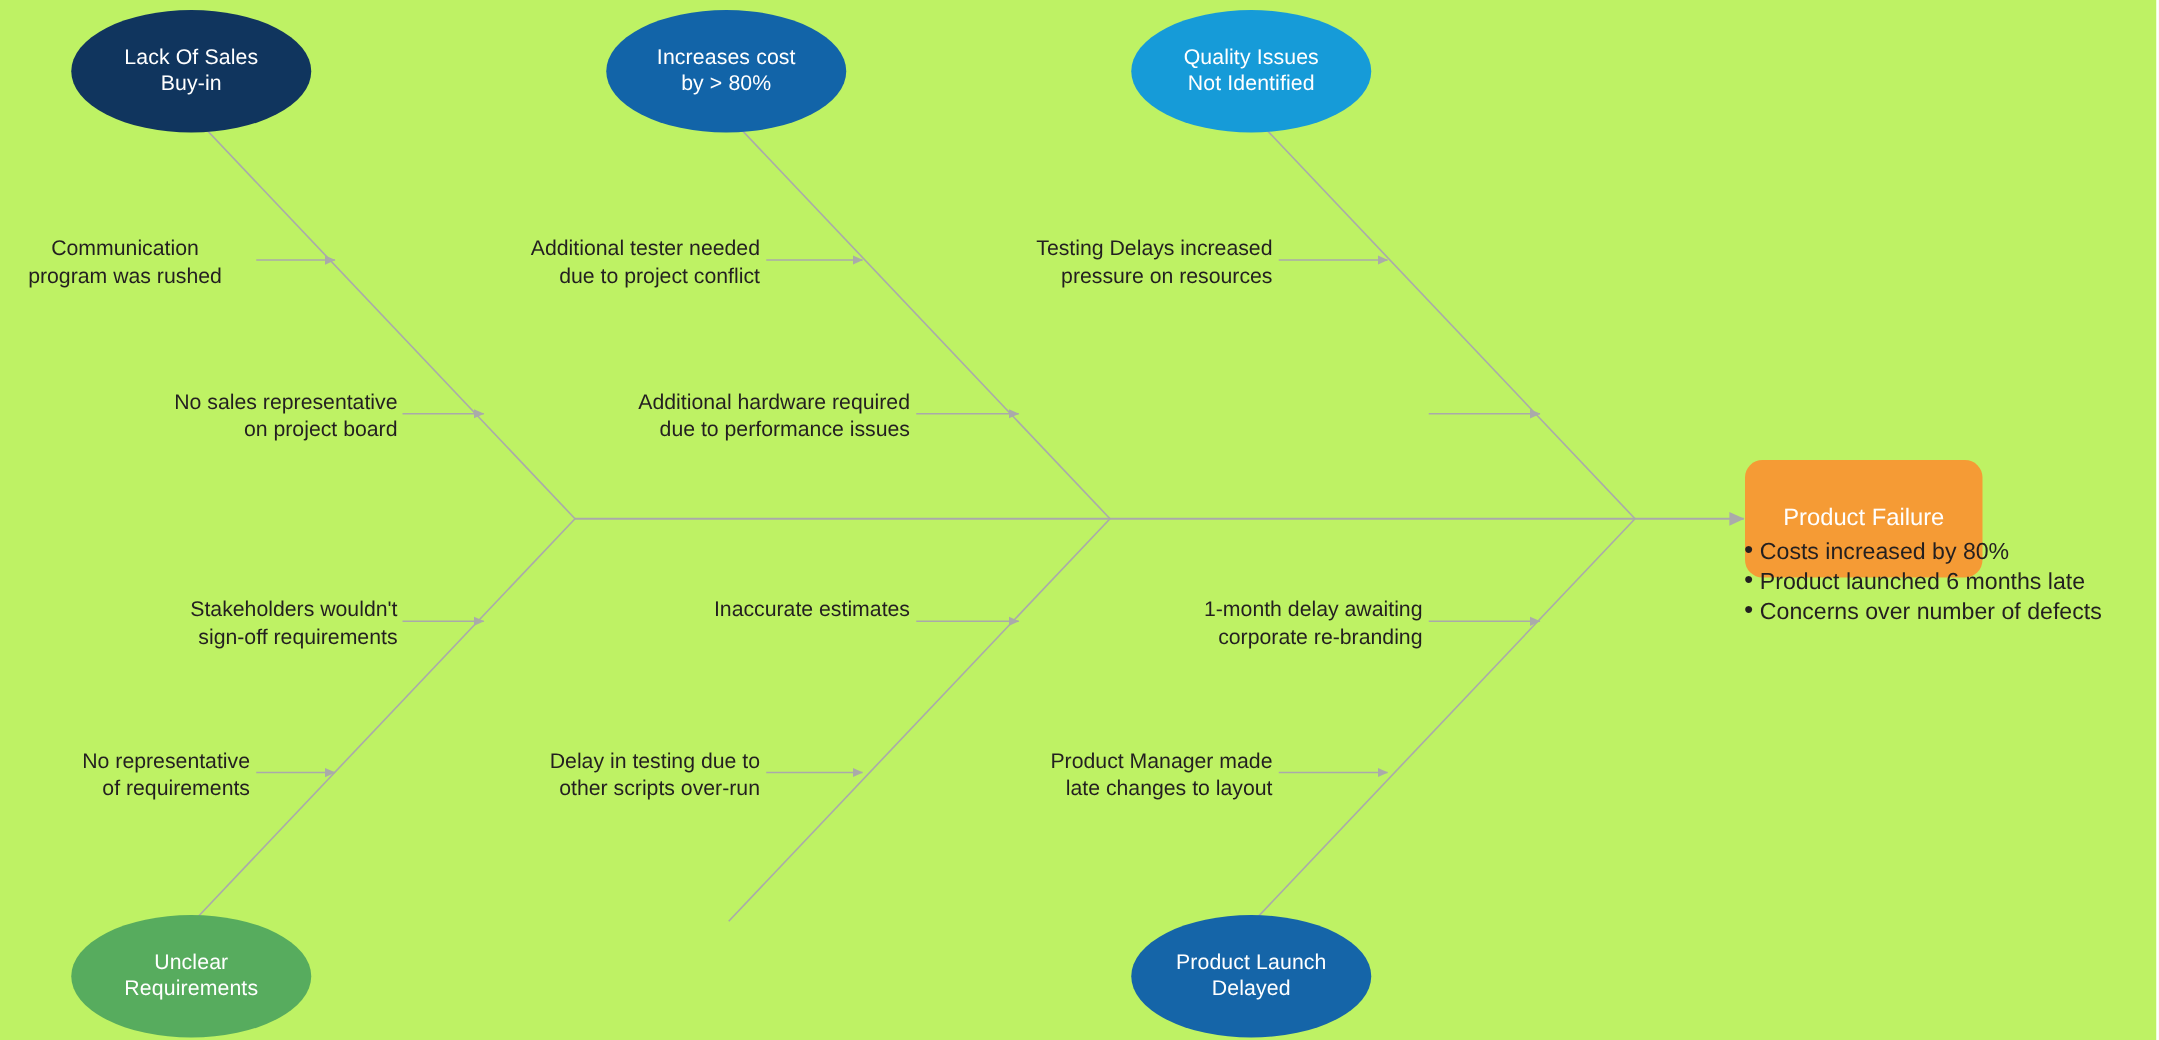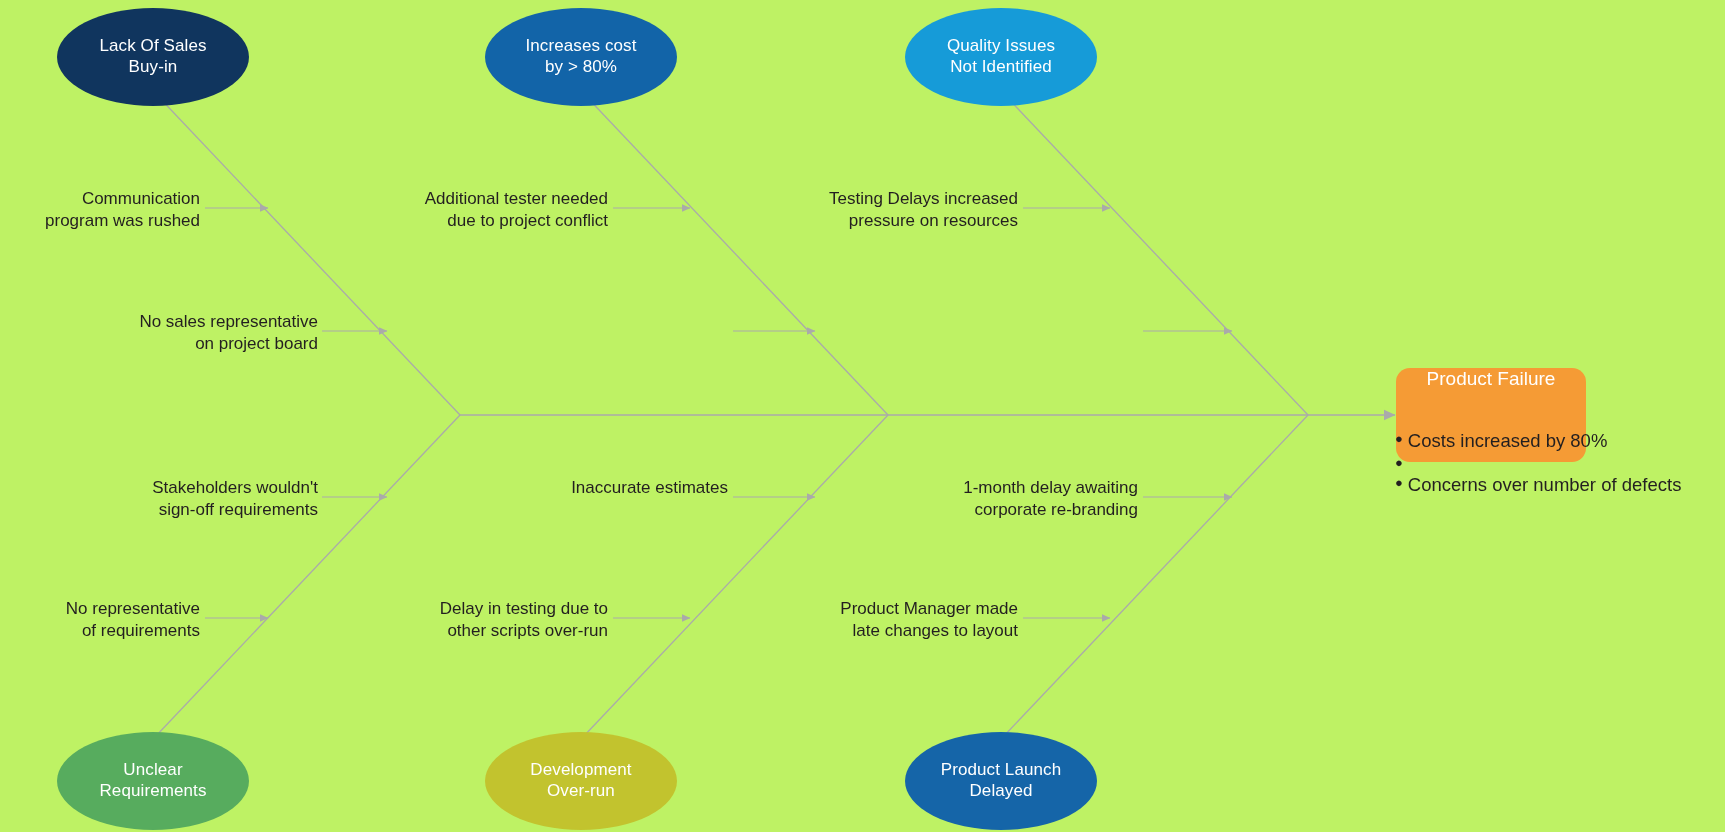--- a/index.html
+++ b/index.html
@@ -43,21 +43,21 @@
     padding: 4px 10px;
     white-space: pre-line;
   }
   .cat-top   { width: 192px; height: 98px; }
   .cat-bot   { width: 192px; height: 98px; }
 
   
   .effect-box {
     position: absolute;
     display: flex;
-    align-items: flex-start;
+    align-items: center;
     justify-content: center;
     border-radius: 14px;
     color: #ffffff;
     font-size: 19px;
     text-align: center;
     box-sizing: border-box;
   }
 
   
   .outcomes {
@@ -148,37 +148,35 @@
   <div class="cat cat-bot" style="left: 57px; top: 732px; background: rgb(87, 172, 94);">
     <span>Unclear
 Requirements</span>
   </div>
 
   <div class="cat cat-top" style="left: 905px; top: 8px; background: rgb(22, 155, 216);">
     <span>Quality Issues
 Not Identified</span>
   </div>
 
-  <div class="cat cat-bot" style="left: 485px; top: 732px; background: rgb(194, 195, 46);">
-    <span>Development
-Over-run</span>
-  </div>
 
   <div class="cat cat-bot" style="left: 905px; top: 732px; background: rgb(21, 101, 168);">
     <span>Product Launch
 Delayed</span>
   </div>
 
-  <div class="cause align-right" style="left:0px; top:188px; width:200px;">Communication
+  <div class="cause align-right" style="left:0px; top:188px; width:200px;text-align:center;">Communication
 program was rushed</div>
   <div class="cause align-right" style="left:100px; top:311px; width:218px;">No sales representative
 on project board</div>
 
   <div class="cause align-right" style="left:400px; top:188px; width:208px;">Additional tester needed
 due to project conflict</div>
+  <div class="cause align-right" style="left:480px; top:311px; width:248px;">Additional hardware required
+due to performance issues</div>
 
   <div class="cause align-right" style="left:810px; top:188px; width:208px;">Testing Delays increased
 pressure on resources</div>
 
   <div class="cause align-right" style="left:104px; top:477px; width:214px;">Stakeholders wouldn't
 sign-off requirements</div>
   <div class="cause align-right" style="left:0px; top:598px; width:200px;">No representative
 of requirements</div>
 
   <div class="cause align-right" style="left:500px; top:477px; width:228px;">Inaccurate estimates</div>
@@ -194,20 +192,21 @@
     <span>Product Failure</span>
   </div>
 
   <div class="outcomes">
     <div class="outcome-row">
       <span class="outcome-bullet">●</span>
       <span>Costs increased by 80%</span>
     </div>
     <div class="outcome-row">
       <span class="outcome-bullet">●</span>
+      <span>Product launched 6 months late</span>
     </div>
     <div class="outcome-row">
       <span class="outcome-bullet">●</span>
       <span>Concerns over number of defects</span>
     </div>
   </div>
 
 </div>
 
 </body></html>

